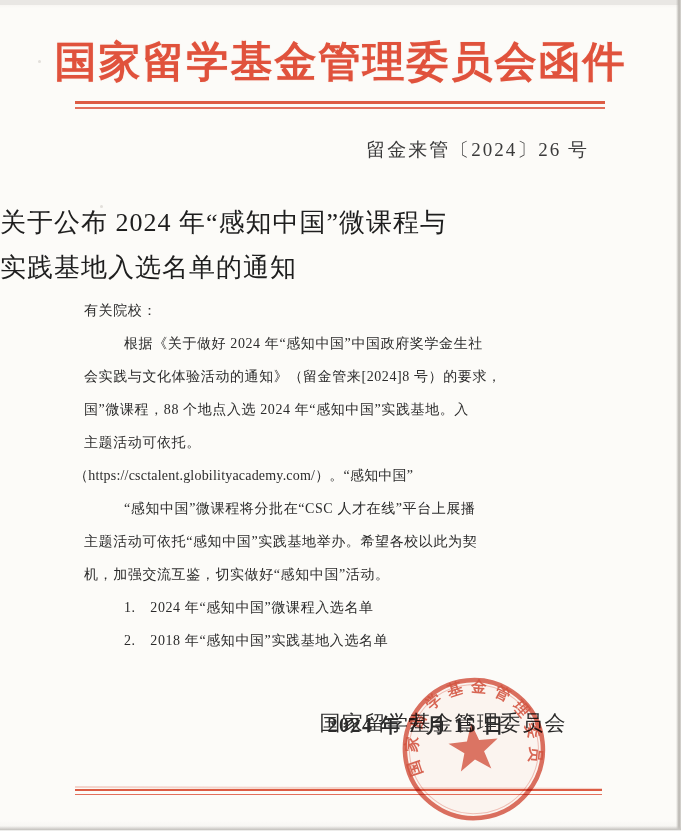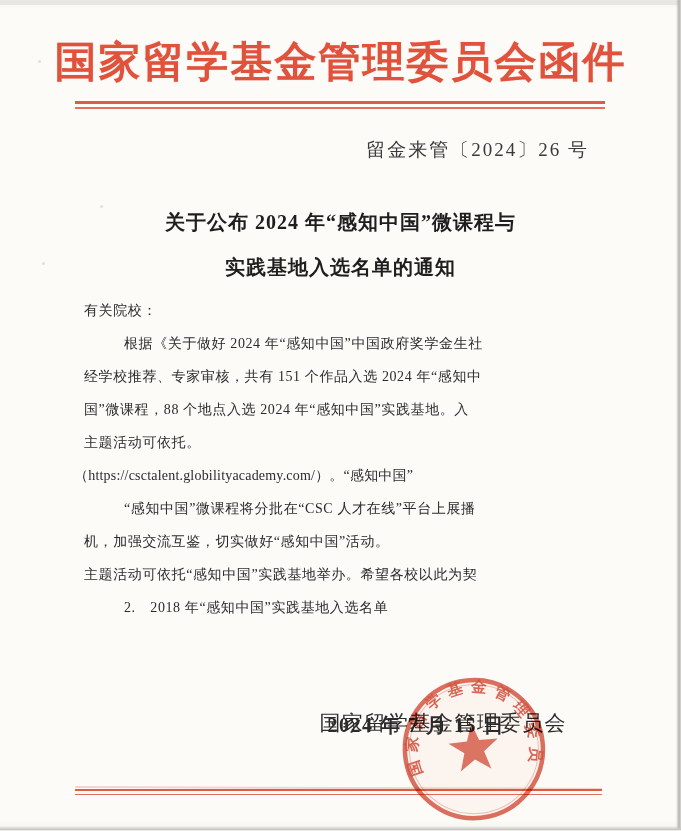--- a/index.html
+++ b/index.html
@@ -33,22 +33,22 @@
     border-top:3px solid #dd5c44; border-bottom:2px solid #e4olive;
     border-bottom:2px solid #e2705c;
   }
   .doc-number {
     position:absolute; top:137px; right:92px;
     font-size:19px; letter-spacing:2px; color:#3a3a3a; white-space:nowrap;margin-left:8px;
   }
 
   
   .doc-title {
-    position:absolute; top:200px; left:0; width:100%; text-align:center;
-    font-size:20px; font-weight:700; color:#1e1e1e; line-height:45px;
+    position:absolute; top:200px; left:0; width:100%; text-align:left;
+    font-size:26px; font-weight:400; color:#1e1e1e; line-height:45px;
     letter-spacing:1px;
   }
 
   
   .body-block {
     position:absolute; top:294px; left:84px; width:530px;
     font-size:14px; color:#2b2b2b; line-height:33px; letter-spacing:0.6px;
   }
   .body-line { white-space:nowrap; }
   .body-line.indent { padding-left:40px; }
@@ -100,27 +100,28 @@
   <div class="doc-number">留金来管〔2024〕26 号</div>
 
   <div class="doc-title">
     <div>关于公布 2024 年“感知中国”微课程与</div>
     <div>实践基地入选名单的通知</div>
   </div>
 
   <div class="body-block">
     <div class="body-line">有关院校：</div>
     <div class="body-line indent">根据《关于做好 2024 年“感知中国”中国政府奖学金生社</div>
-    <div class="body-line">经学校推荐、专家审核，共有 151 个作品入选 2024 年“感知中</div>
+    <div class="body-line">会实践与文化体验活动的通知》（留金管来[2024]8 号）的要求，</div>
     <div class="body-line">国”微课程，88 个地点入选 2024 年“感知中国”实践基地。入</div>
     <div class="body-line">主题活动可依托。</div>
     <div class="body-line outdent">（https://csctalent.globilityacademy.com/）。“感知中国”</div>
     <div class="body-line indent">“感知中国”微课程将分批在“CSC 人才在线”平台上展播</div>
+    <div class="body-line">主题活动可依托“感知中国”实践基地举办。希望各校以此为契</div>
     <div class="body-line">机，加强交流互鉴，切实做好“感知中国”活动。</div>
-    <div class="body-line">主题活动可依托“感知中国”实践基地举办。希望各校以此为契</div>
+    <div class="body-line indent">1.　2024 年“感知中国”微课程入选名单</div>
     <div class="body-line indent">2.　2018 年“感知中国”实践基地入选名单</div>
   </div>
 
   <div class="signature">国家留学基金管理委员会</div>
   <div class="doc-date">2024 年 7 月 15 日</div>
 
   <div class="rule-bottom">
     <div class="skew"></div>
   </div>
 

